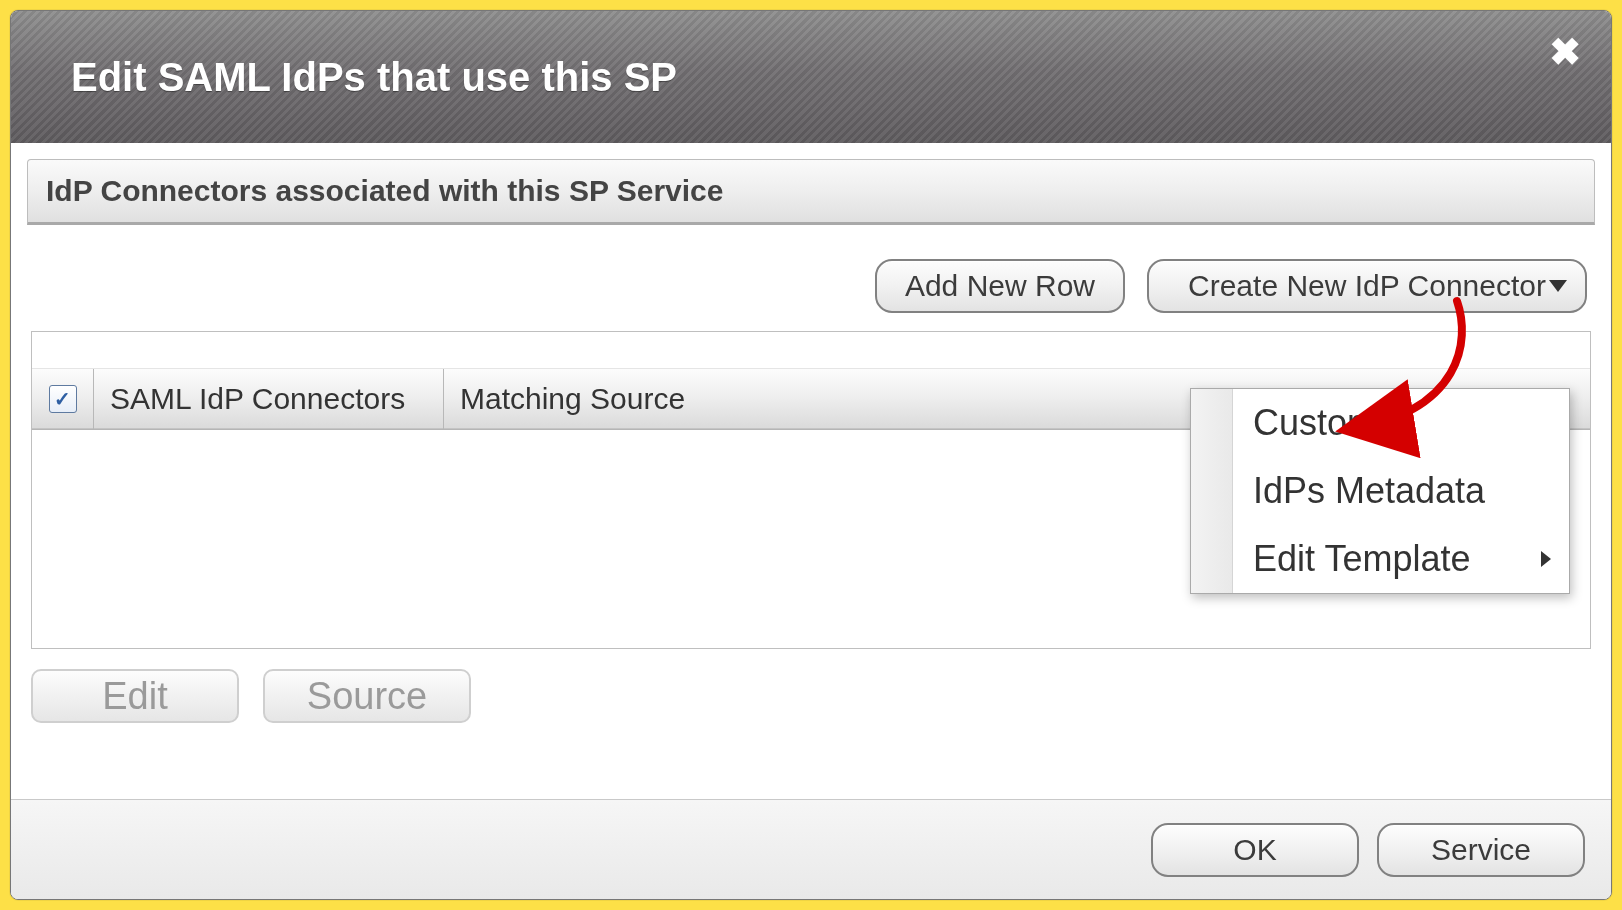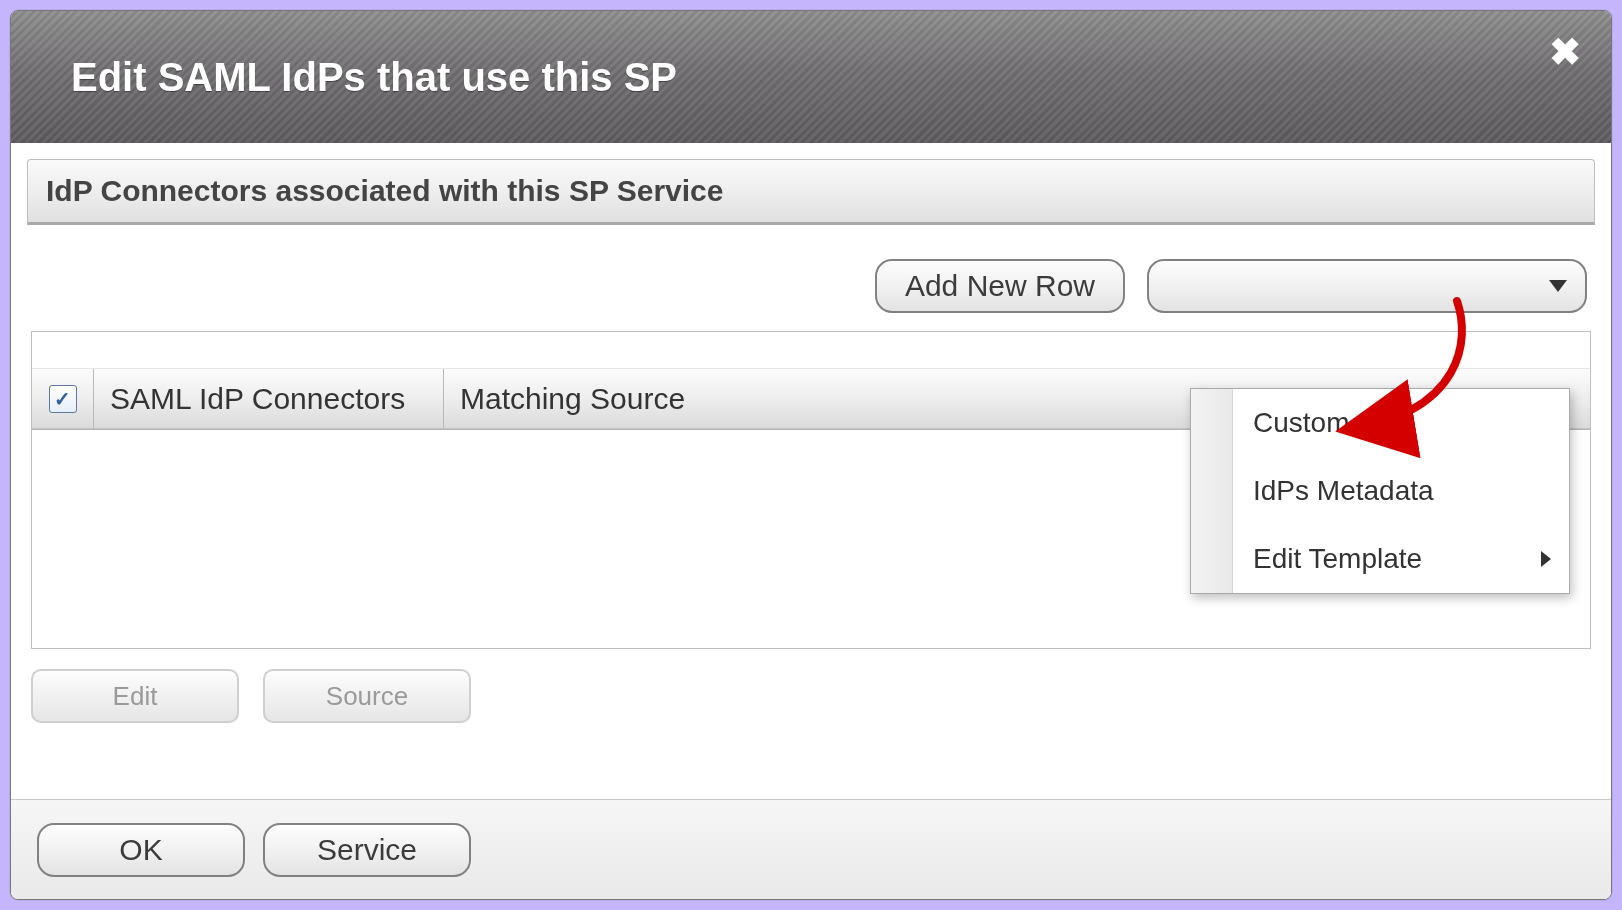--- a/index.html
+++ b/index.html
@@ -7,21 +7,21 @@
     margin: 0;
     padding: 0;
     height: 100%;
     font-family: Arial, Helvetica, sans-serif;
     background: #fff;
   }
   .viewport {
     width: 1622px;
     height: 910px;
     position: relative;
-    background: #c4b5fd;
+    background: #fde047;
   }
   .dialog {
     position: absolute;
     left: 10px;
     top: 10px;
     width: 1602px;
     height: 890px;
     border: 1px solid #777;
     border-radius: 8px;
     overflow: hidden;
@@ -190,21 +190,21 @@
     width: 42px;
     background: linear-gradient(to right,#f3f3f3,#e9e9e9);
     border-right: 1px solid #d5d5d5;
   }
   .dropdown-items { flex: 1; }
   .dropdown-item {
     height: 68px;
     display: flex;
     align-items: center;
     padding: 0 20px;
-    font-size: 28px;
+    font-size: 36px;
     color: #333;
     cursor: pointer;
     position: relative;
   }
   .submenu-arrow {
     width: 0; height: 0;
     border-top: 8px solid transparent;
     border-bottom: 8px solid transparent;
     border-left: 10px solid #333;
     position: absolute;
@@ -219,33 +219,34 @@
     gap: 24px;
     padding: 20px 4px 24px 4px;
   }
   .btn-flat {
     width: 208px;
     height: 54px;
     border: 2px solid #cfcfcf;
     border-radius: 10px;
     background: linear-gradient(to bottom,#fdfdfd 0%,#f1f1f1 50%,#e6e6e6 100%);
     color: #9a9a9a;
-    font-size: 26px;
+    font-size: 38px;
     display: inline-flex;
     align-items: center; justify-content: center;
     cursor: default;
   }
 
   
   .dialog-footer {
     height: 100px;
     background: linear-gradient(to bottom,#f6f6f6 0%,#e9e9e9 100%);
     border-top: 1px solid #c9c9c9;
     display: flex;
     align-items: center;
+    justify-content: flex-end;
     gap: 18px;
     padding: 0 26px;
   }
   .dialog-footer .btn { min-width: 208px; justify-content: center; }
 
   
   .annotation {
     position: absolute;
     pointer-events: none;
     z-index: 30;
@@ -263,20 +264,21 @@
     </div>
 
     <div class="dialog-body">
       <div class="section-head">IdP Connectors associated with this SP Service</div>
 
       <div class="toolbar">
         <button class="btn">
           <span>Add New Row</span>
         </button>
         <button class="btn btn-wide">
+          <span>Create New IdP Connector</span>
           <span class="caret-down"></span>
         </button>
       </div>
 
       <div class="table-wrap">
         <div class="table-head">
           <div class="th th-check">
             <span class="checkbox"></span>
           </div>
           <div class="th th-conn">SAML IdP Connectors</div>

